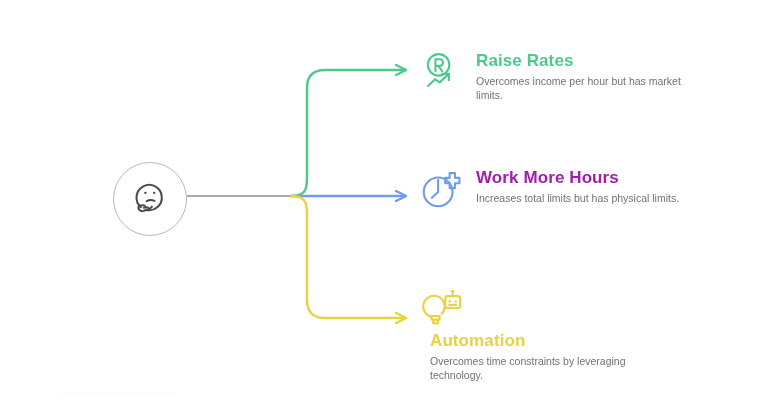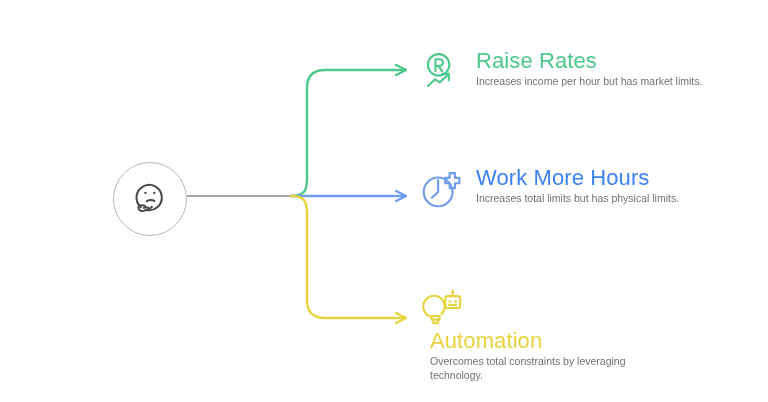--- a/index.html
+++ b/index.html
@@ -64,43 +64,43 @@
     width: 46px;
     height: 46px;
     flex: 0 0 46px;
     display: block;
   }
   .branch-text {
     margin-left: 12px;
     padding-top: 1px;
   }
   .branch-title {
-    font-size: 22px;
-    font-weight: normal;
+    font-size: 17px;
+    font-weight: bold;
     line-height: 19px;
     letter-spacing: 0.1px;
     margin: 0 0 4px 0;
     white-space: nowrap;
   }
   .branch-desc {
     font-size: 10.5px;
     line-height: 14px;
     color: #6f7276;
     margin: 0;
     max-width: 232px;
   }
 
   
   #branch-raise-rates   { left: 418px; top: 50px;  }
   #branch-work-hours    { left: 418px; top: 167px; }
   #branch-automation    { left: 418px; top: 284px; flex-direction: column; }
 
   
   #branch-raise-rates .branch-title { color: #4ec98c; }
-  #branch-work-hours  .branch-title { color: #3b82f6; }
+  #branch-work-hours  .branch-title { color: #a21caf; }
   #branch-automation  .branch-title { color: #e8d33f; }
 
   
   .bottom-artifact {
     position: absolute;
     left: 58px;
     top: 393px;
     width: 120px;
     height: 1px;
     background: #fafafa;
@@ -159,21 +159,21 @@
         <circle cx="21.5" cy="15.5" r="11.2"></circle>
         <path d="M 18.2 22.0 L 18.2 9.6 L 22.6 9.6 A 3.5 3.5 0 0 1 22.6 16.6 L 18.2 16.6
                  M 21.2 16.6 L 25.2 22.0"></path>
 
         <path d="M 10.5 37.5 L 17.8 30.6 L 22.6 33.8 L 31.5 25.5"></path>
         <path d="M 25.2 24.8 L 32.2 24.8 L 32.2 31.6"></path>
       </g>
     </svg>
     <div class="branch-text">
       <div class="branch-title">Raise Rates</div>
-      <div class="branch-desc">Increases income per hour but has market limits.</div>
+      <div class="branch-desc">Overcomes income per hour but has market limits.</div>
     </div>
   </div>
 
   <div class="branch" id="branch-work-hours">
     <svg class="branch-icon" viewBox="0 0 48 48">
       <g fill="none" stroke="#6f9ceb" stroke-width="2.2" stroke-linecap="round" stroke-linejoin="round">
 
         <circle cx="21" cy="26" r="15"></circle>
 
         <path d="M 21 13.5 L 21 26 L 14.5 32"></path>
@@ -205,19 +205,19 @@
         <rect x="28.4" y="12.6" width="15.6" height="12.4" rx="2.4"></rect>
 
         <circle cx="33.1" cy="18.2" r="1.35" fill="#e8d33f" stroke="none"></circle>
         <circle cx="39.3" cy="18.2" r="1.35" fill="#e8d33f" stroke="none"></circle>
 
         <path d="M 32.6 21.8 L 39.8 21.8"></path>
       </g>
     </svg>
     <div class="branch-text">
       <div class="branch-title">Automation</div>
-      <div class="branch-desc">Overcomes total constraints by leveraging technology.</div>
+      <div class="branch-desc">Overcomes time constraints by leveraging technology.</div>
     </div>
   </div>
 
   <div class="bottom-artifact"></div>
 
 </div>
 
 </body></html>

